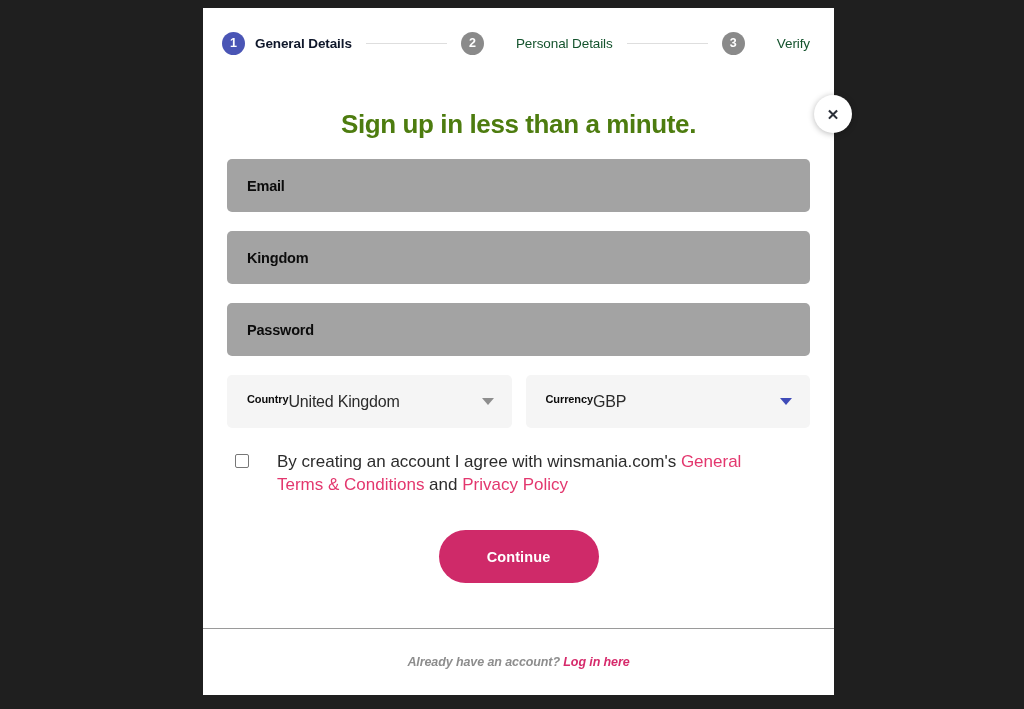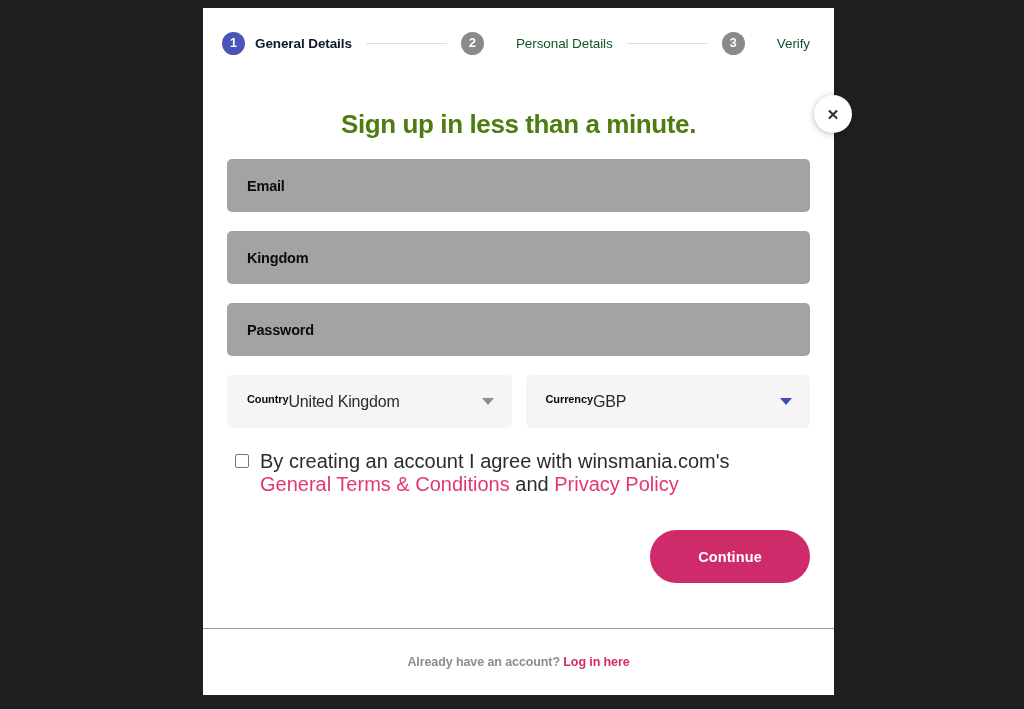--- a/index.html
+++ b/index.html
@@ -164,35 +164,35 @@
     height: 14px;
     border: 1.6px solid #777777;
     border-radius: 2px;
     background: #ffffff;
     flex: 0 0 auto;
     margin-top: 4px;
     box-sizing: border-box;
     cursor: pointer;
   }
   #terms-text {
-    margin-left: 11px;
-    font-size: 20px;
+    margin-left: 28px;
+    font-size: 17px;
     line-height: 23px;
     color: #2c2c2c;
     max-width: 492px;
   }
   .link-pink {
     color: #e3376e;
     cursor: pointer;
   }
 
   
   #continue-wrap {
     display: flex;
-    justify-content: flex-end;
+    justify-content: center;
     margin-top: 34px;
   }
   #continue-button {
     background: #cf2a69;
     color: #ffffff;
     border: none;
     border-radius: 999px;
     width: 160px;
     height: 53px;
     font-family: "Liberation Sans", sans-serif;
@@ -204,20 +204,21 @@
 
   
   #modal-footer {
     height: 66px;
     border-top: 1px solid #9a9a9a;
     display: flex;
     align-items: center;
     justify-content: center;
     flex: 0 0 auto;
     margin-top: auto;
+    font-style: italic;
   }
   #footer-text {
     font-size: 12.5px;
     font-weight: bold;
     color: #8d8d8d;
     letter-spacing: -0.1px;
   }
   #footer-link {
     color: #d62a6b;
     font-weight: bold;

